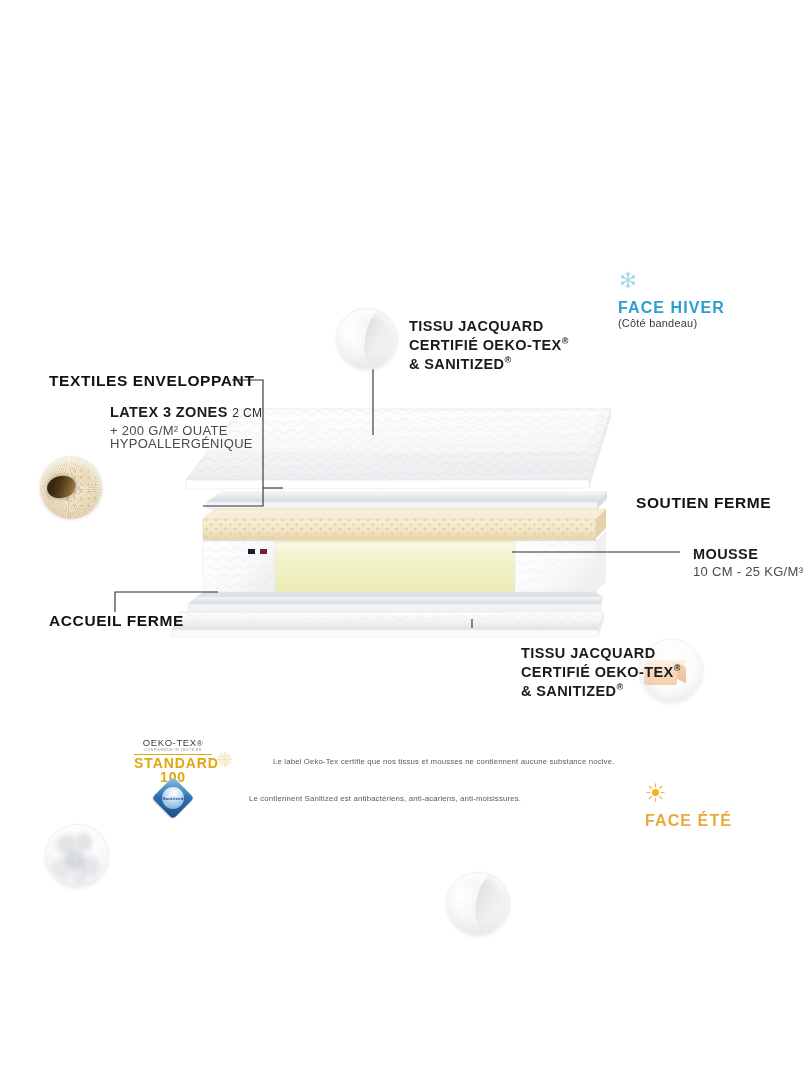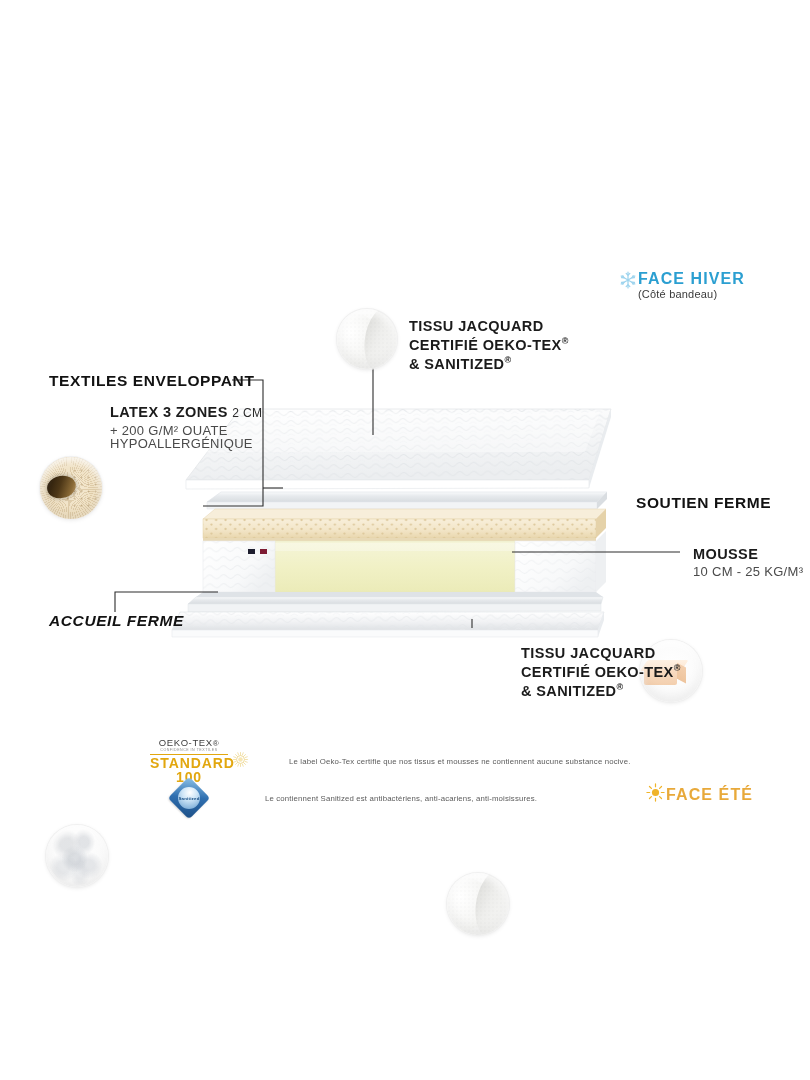--- a/index.html
+++ b/index.html
@@ -53,20 +53,22 @@
     color: #6d6d6d;
     letter-spacing: 0.15px;
     white-space: nowrap;
   }
   .sup { font-size: 0.62em; vertical-align: super; }
 
   
   .season {
     display: flex;
     align-items: flex-start;
+    gap: 9px;
+    flex-direction: column;
   }
   .season-txt-w {
     font-weight: bold;
     font-size: 16px;
     letter-spacing: 1.1px;
     color: #2b9fd1;
     line-height: 17px;
   }
   .season-sub-w {
     font-size: 11px;
@@ -377,21 +379,21 @@
         <path d="M7.3 9.5L4.2 9.1M7.3 9.5l-1.6-2.7M16.7 14.5l3.1.4M16.7 14.5l1.6 2.7"></path>
         <path d="M7.3 14.5l-3.1.4M7.3 14.5l-1.6 2.7M16.7 9.5l3.1-.4M16.7 9.5l1.6-2.7"></path>
       </svg>
     </span>
     <div>
       <div class="season-txt-w">FACE HIVER</div>
       <div class="season-sub-w">(Côté bandeau)</div>
     </div>
   </div>
 
-  <div class="abs season" style="left:645px; top:782px; align-items:flex-end;">
+  <div class="abs season" style="left:645px; top:782px; align-items:flex-start;">
     <span>
       <svg class="sun" viewBox="0 0 24 24" fill="none" stroke="#f0b429" stroke-width="1.4" stroke-linecap="round">
         <circle cx="12" cy="12" r="4.1" fill="#f0b429" stroke="none"></circle>
         <path d="M12 2.2v3.1M12 18.7v3.1M2.2 12h3.1M18.7 12h3.1"></path>
         <path d="M5.1 5.1l2.2 2.2M16.7 16.7l2.2 2.2M18.9 5.1l-2.2 2.2M7.3 16.7l-2.2 2.2"></path>
       </svg>
     </span>
     <div class="season-txt-s">FACE ÉTÉ</div>
   </div>
 
@@ -427,38 +429,38 @@
   <div class="abs swatch sw-mousse" style="left:640px; top:518px; width:62px; height:62px;">
     <div class="foam-top"></div>
     <div class="foam-side"></div>
     <div class="foam-front"></div>
   </div>
   <div class="abs" style="left:693px; top:534px;margin-top:12px;">
     <div class="hdg">MOUSSE</div>
     <div class="sub" style="margin-top:3px;">10 CM - 25 KG/M³</div>
   </div>
 
-  <div class="abs big-hdg" style="left:49px; top:612px;font-style:italic;">ACCUEIL FERME</div>
+  <div class="abs big-hdg" style="left:49px; top:612px;">ACCUEIL FERME</div>
 
   <div class="abs swatch sw-ouate" style="left:46px; top:641px; width:62px; height:62px;">
     <div class="ouate-tex"></div>
   </div>
 
   <div class="abs swatch sw-fabric" style="left:447px; top:627px; width:62px; height:62px;">
     <div class="fab-sheen"></div>
     <div class="fab-fold"></div>
     <div class="fab-speck"></div>
   </div>
   <div class="abs" style="left:521px; top:645px;">
     <div class="hdg">TISSU JACQUARD</div>
     <div class="hdg" style="margin-top:2px;"><span>CERTIFIÉ OEKO-TEX</span><span class="sup">®</span></div>
     <div class="hdg" style="margin-top:2px;"><span>&amp; SANITIZED</span><span class="sup">®</span></div>
   </div>
 
-  <div class="abs" style="left:150px; top:746px;">
+  <div class="abs" style="left:134px; top:746px;">
 
     <div class="cert-row" style="height:30px;">
       <div class="oeko-logo">
         <div class="oeko-l1"><span>OEKO-TEX</span><span style="font-size:0.85em;">®</span></div>
         <div class="oeko-l2">CONFIDENCE IN TEXTILES</div>
         <div class="oeko-rule"></div>
         <div class="oeko-l3">STANDARD 100</div>
       </div>
       <span style="margin-left:4px;">
         <svg width="17" height="17" viewBox="0 0 24 24">

